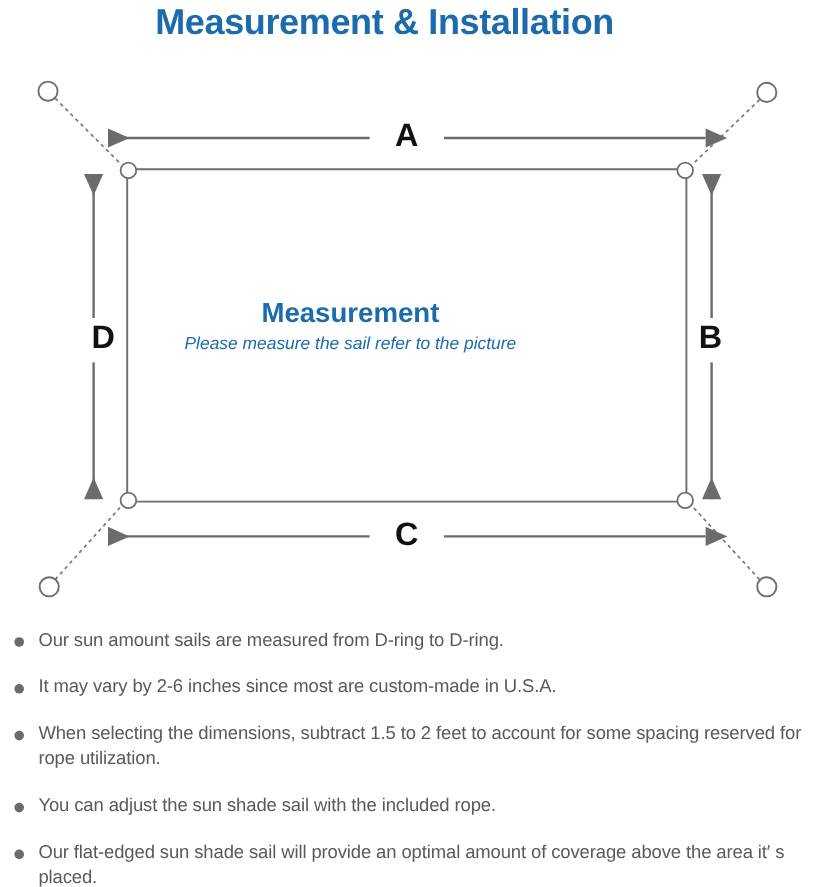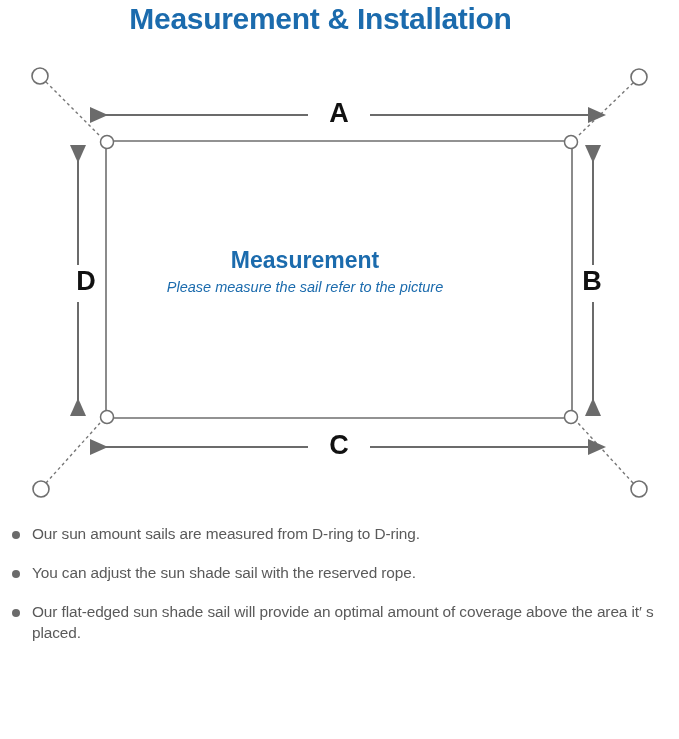--- a/index.html
+++ b/index.html
@@ -42,21 +42,20 @@
   }
 
   
   #sail-caption {
     position: absolute;
     left: 106px;
     top: 195px;
     width: 372px;
     text-align: center;
     pointer-events: none;
-    padding-left: 13px;
   }
   #sail-caption .cap-title {
     font-size: 23px;
     font-weight: bold;
     color: #1b6bad;
     line-height: 30px;
   }
   #sail-caption .cap-sub {
     font-size: 14.5px;
     color: #1b6bad;
@@ -182,25 +181,33 @@
   <div class="dim-label" id="dim-d">D</div>
 </div>
 
 <div id="notes">
 
   <div class="note-item">
     <span class="note-bullet"></span>
     <span class="note-text">Our sun amount sails are measured from D-ring to D-ring.</span>
   </div>
 
-
-
-  <div class="note-item">
-    <span class="note-bullet"></span>
-    <span class="note-text">You can adjust the sun shade sail with the reserved rope.</span>
+  <div class="note-item">
+    <span class="note-bullet"></span>
+    <span class="note-text">It may vary by 2-6 inches since most are custom-made in U.S.A.</span>
+  </div>
+
+  <div class="note-item">
+    <span class="note-bullet"></span>
+    <span class="note-text">When selecting the dimensions, subtract 1.5 to 2 feet to account for some spacing reserved for rope utilization.</span>
+  </div>
+
+  <div class="note-item">
+    <span class="note-bullet"></span>
+    <span class="note-text">You can adjust the sun shade sail with the included rope.</span>
   </div>
 
   <div class="note-item">
     <span class="note-bullet"></span>
     <span class="note-text">Our flat-edged sun shade sail will provide an optimal amount of coverage above the area it′ s placed.</span>
   </div>
 
 </div>
 
 </body></html>

